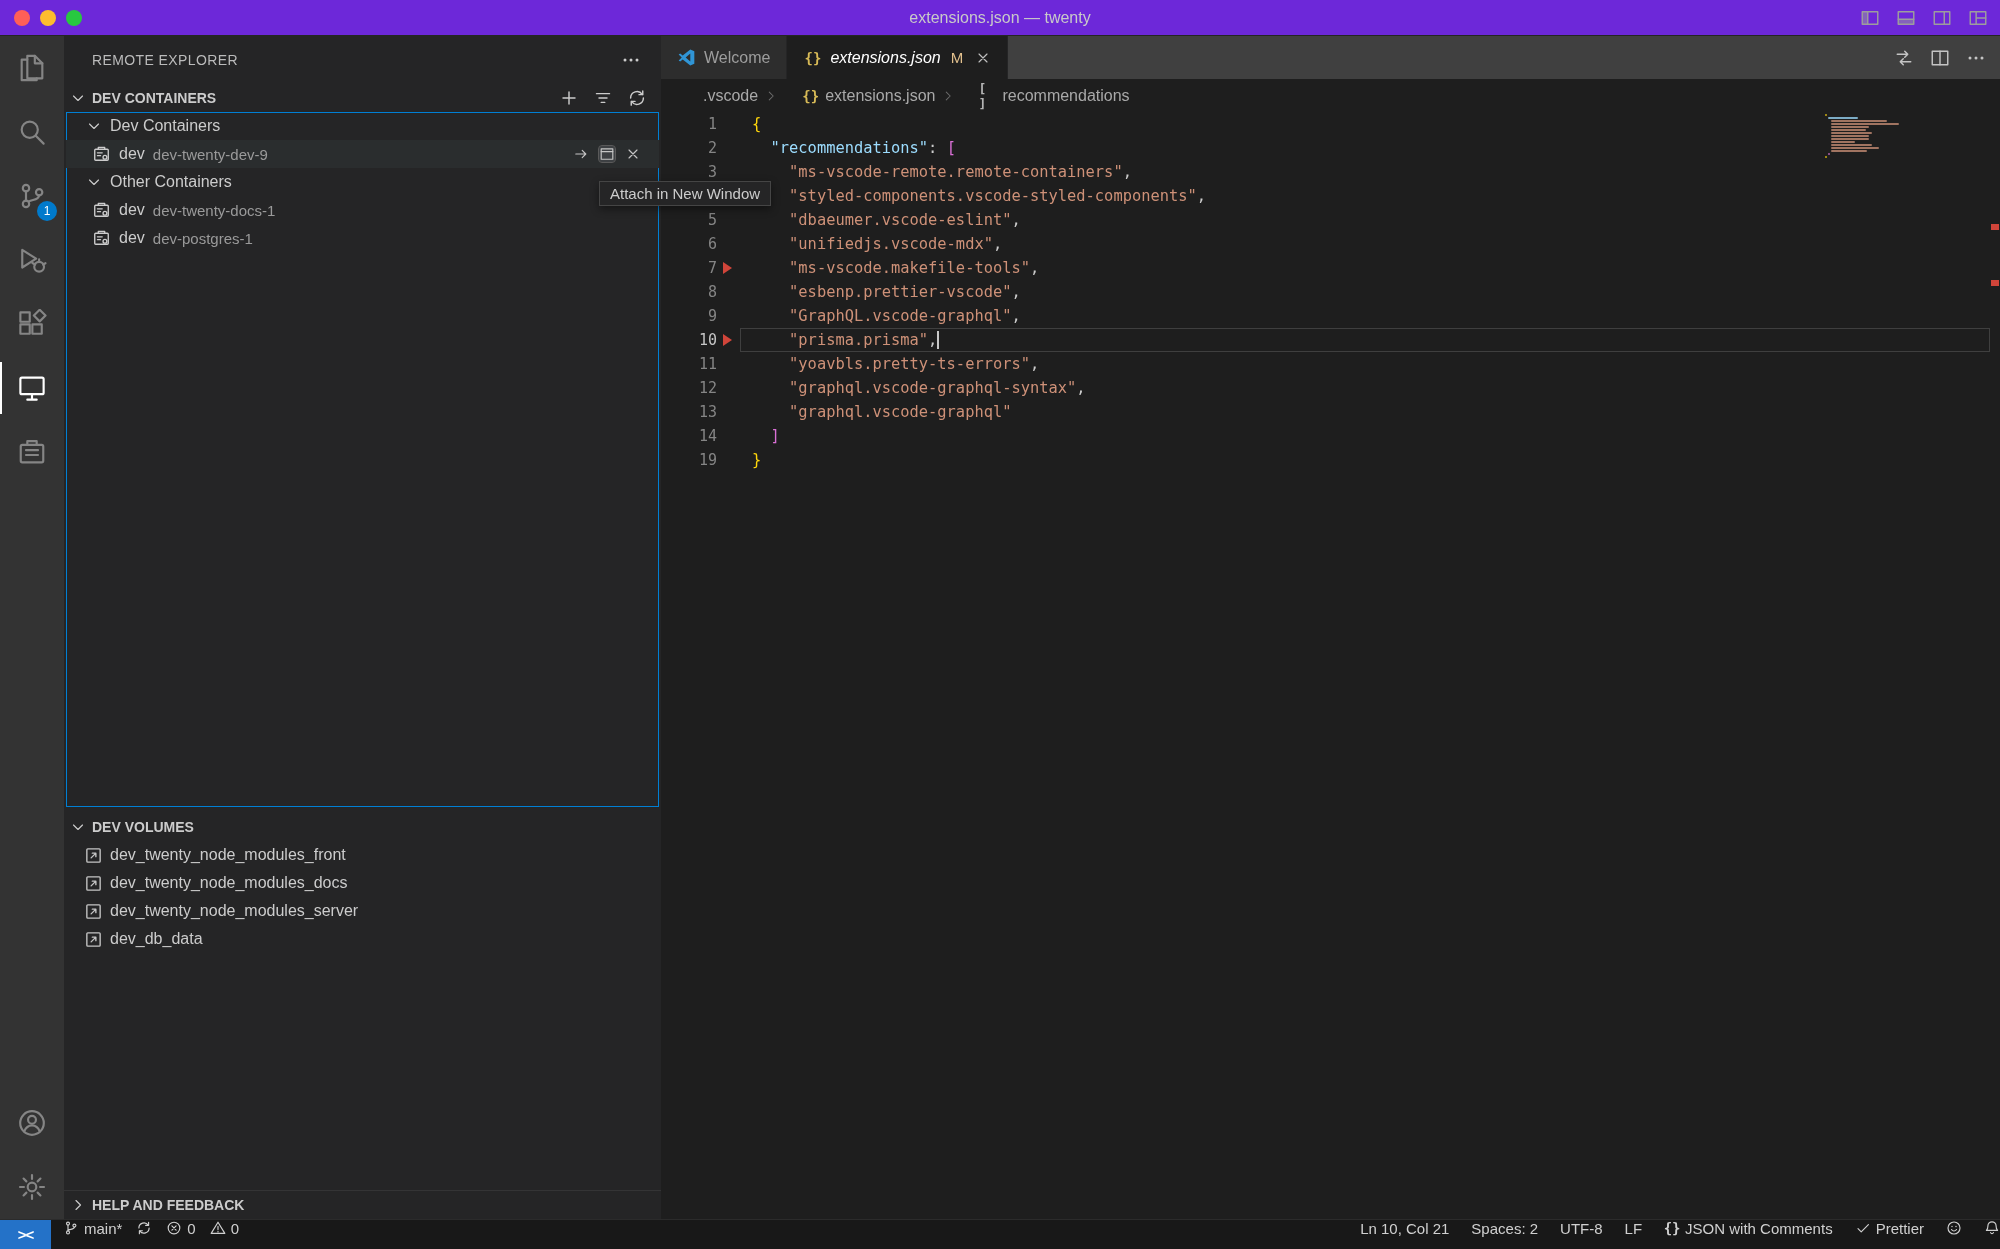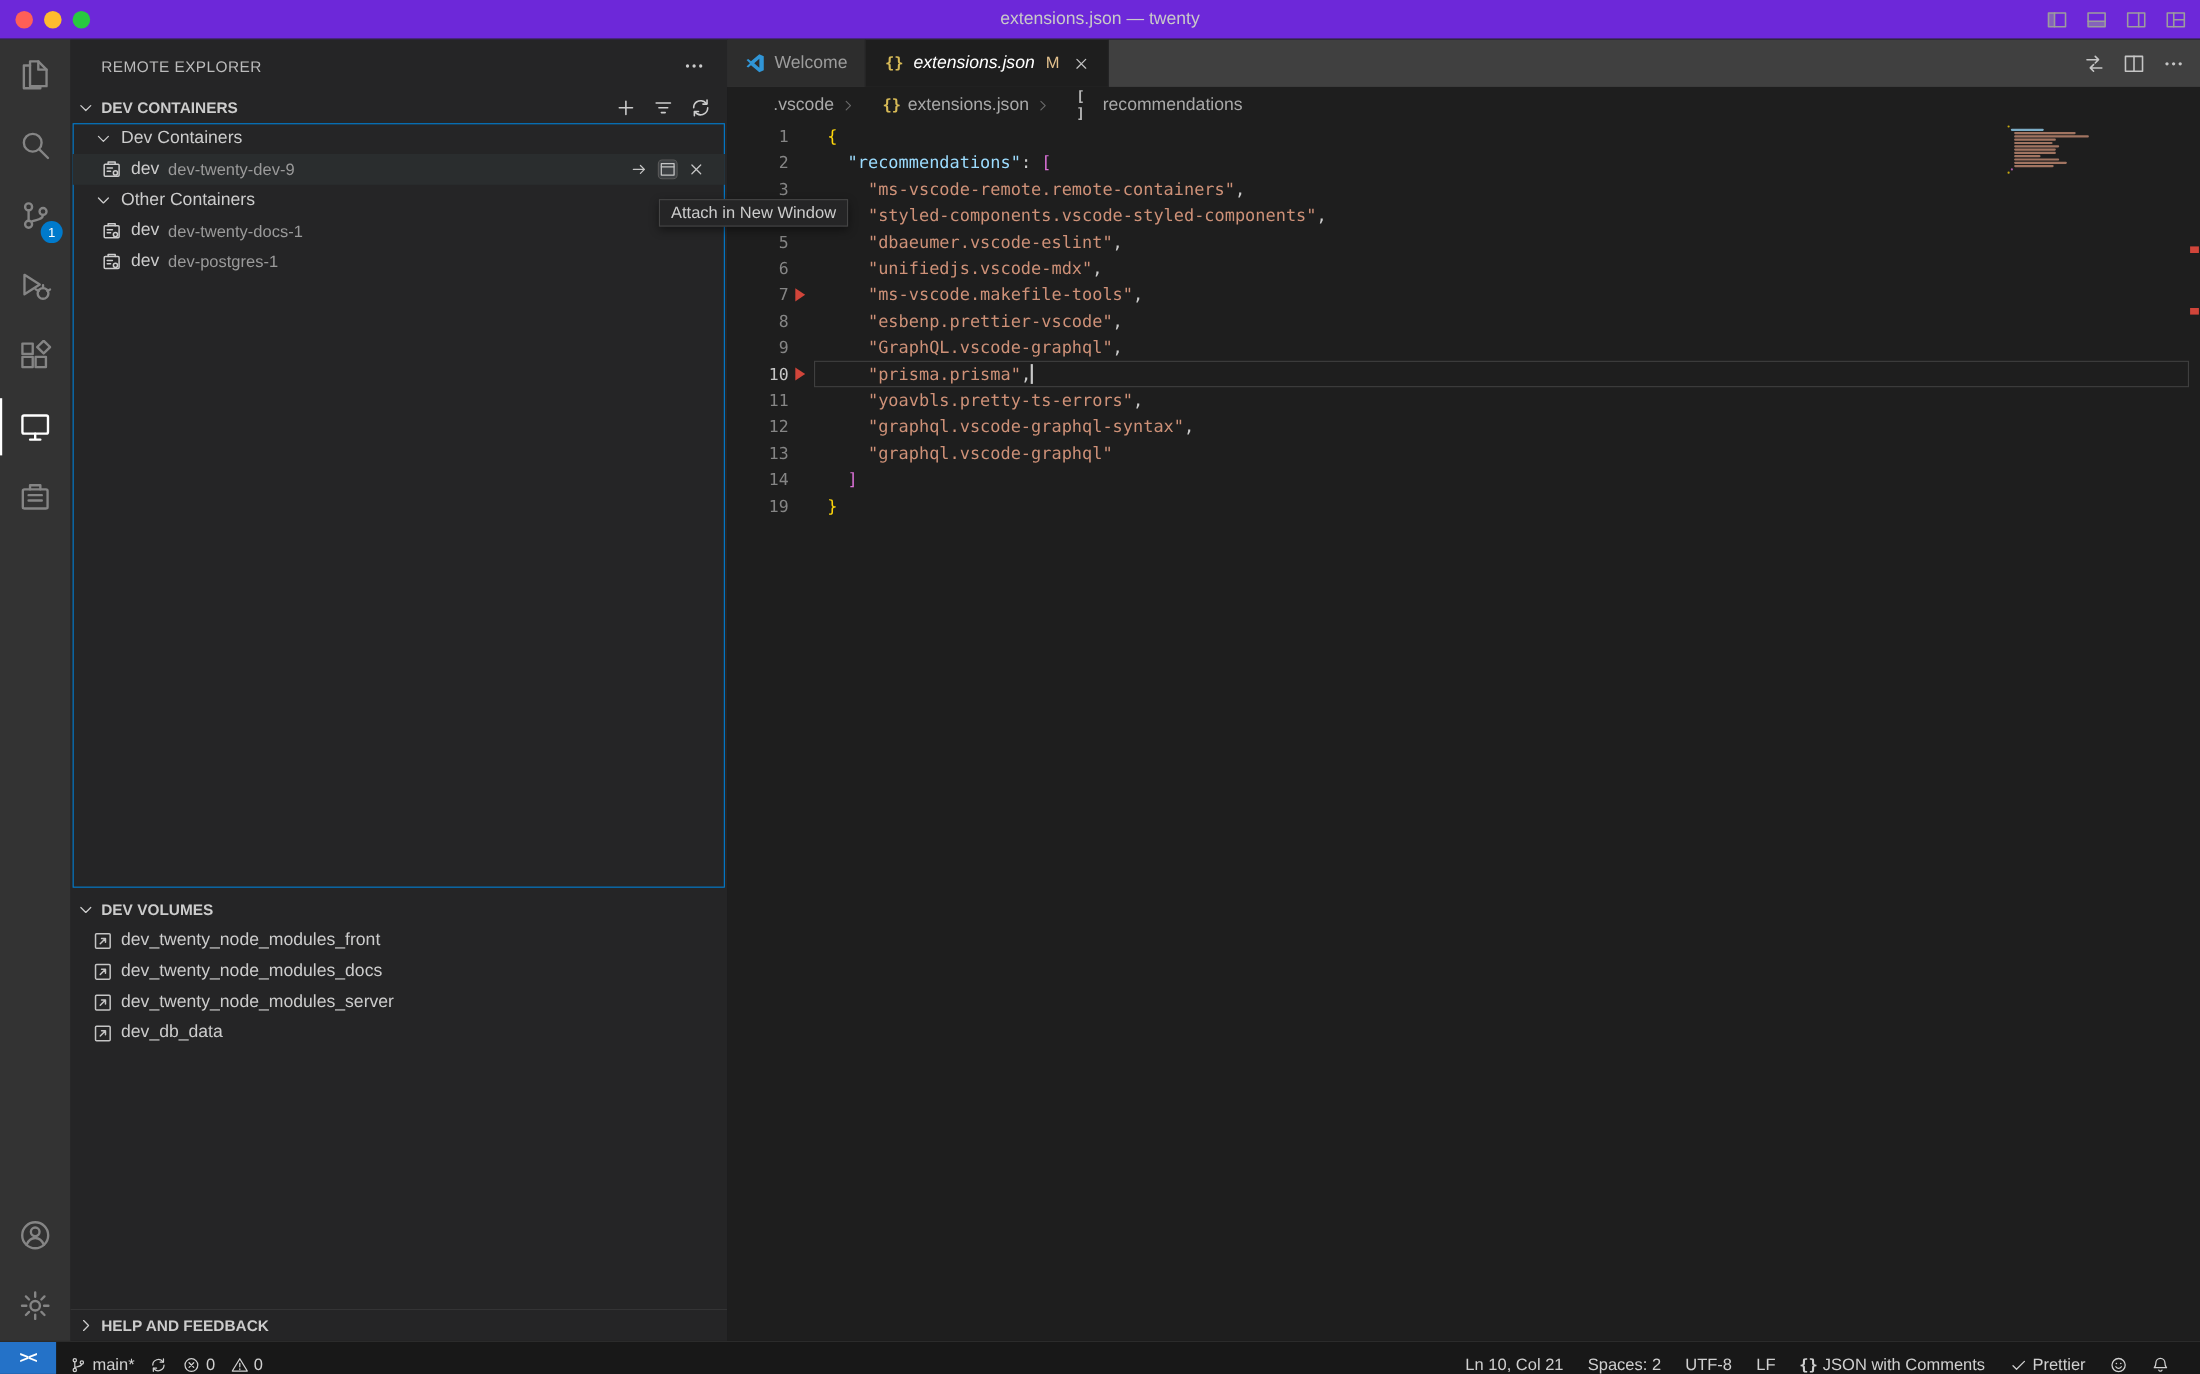--- a/index.html
+++ b/index.html
@@ -80,22 +80,22 @@
   .minimap{position:absolute;top:78px;right:15px;width:160px;}
   .mm-line{height:2px;margin-bottom:1px;border-radius:1px;opacity:.75;}
   .ruler-mark{position:absolute;right:1px;width:8px;height:6px;background:var(--marker-red,#d1453a);}
 
   
   .statusbar{position:absolute;bottom:0;left:0;right:0;height:30px;background:#181818;border-top:1px solid #2b2b2b;
     display:flex;align-items:center;font-size:15px;color:#d0d0d0;}
   .remote{width:51px;height:100%;background:var(--remote-blue,#2472c8);color:#ffffff;display:flex;align-items:center;justify-content:center;cursor:pointer;}
   .remote-b{font-weight:700;font-size:15px;letter-spacing:-1px;font-style:normal;}
   .sb-left{display:flex;align-items:center;gap:14px;padding-left:12px;height:100%;}
-  .sb-right{margin-left:auto;display:flex;align-items:center;gap:22px;padding-right:28px;height:100%;}
-  .sb-item{display:flex;align-items:flex-end;gap:5px;cursor:pointer;height:100%;}
+  .sb-right{margin-left:auto;display:flex;align-items:center;gap:22px;padding-right:0;height:100%;}
+  .sb-item{display:flex;align-items:flex-start;gap:5px;cursor:pointer;height:100%;}
   .sb-item .icon{color:#d0d0d0;}
 
   .json-b{color:#d7ba57;font-family:"DejaVu Sans Mono",monospace;font-size:14px;font-weight:600;font-style:normal;}
   .arr-b{color:#b4b4b4;font-family:"DejaVu Sans Mono",monospace;font-size:13px;font-weight:600;font-style:normal;letter-spacing:-1px;}
   .braces-grey .json-b{color:#d0d0d0;}
 </style>
 </head>
 <body>
 
 <div class="titlebar">

